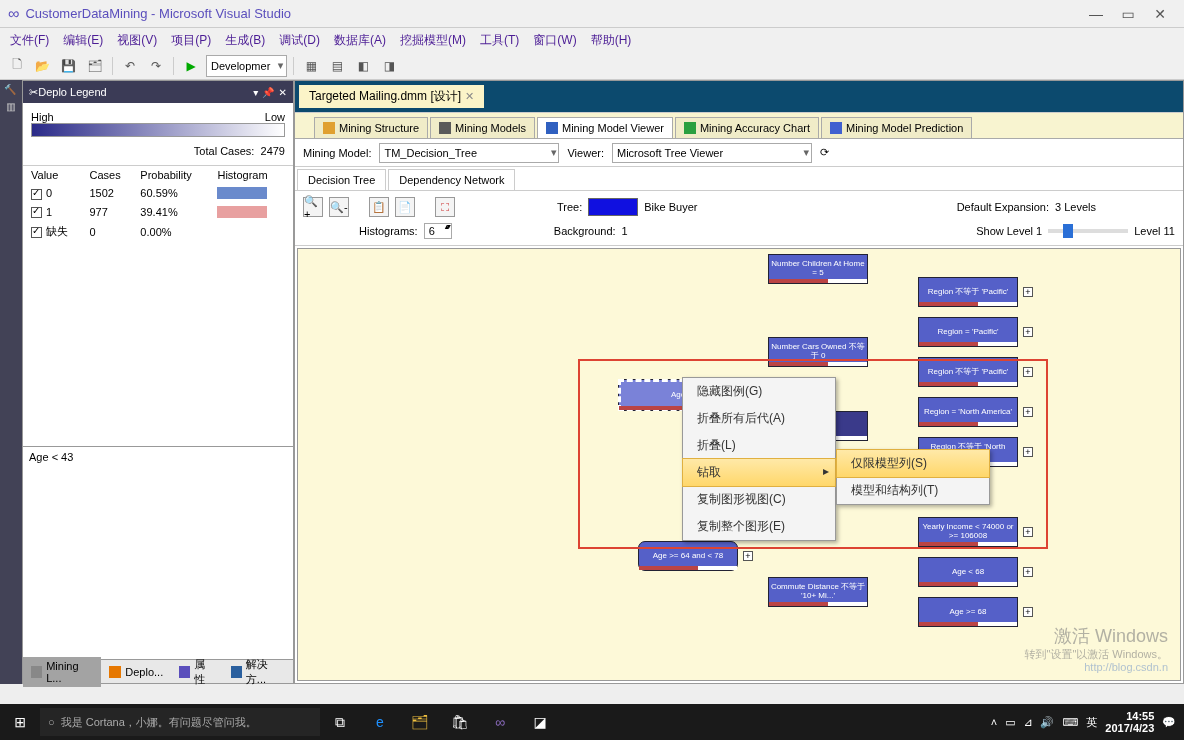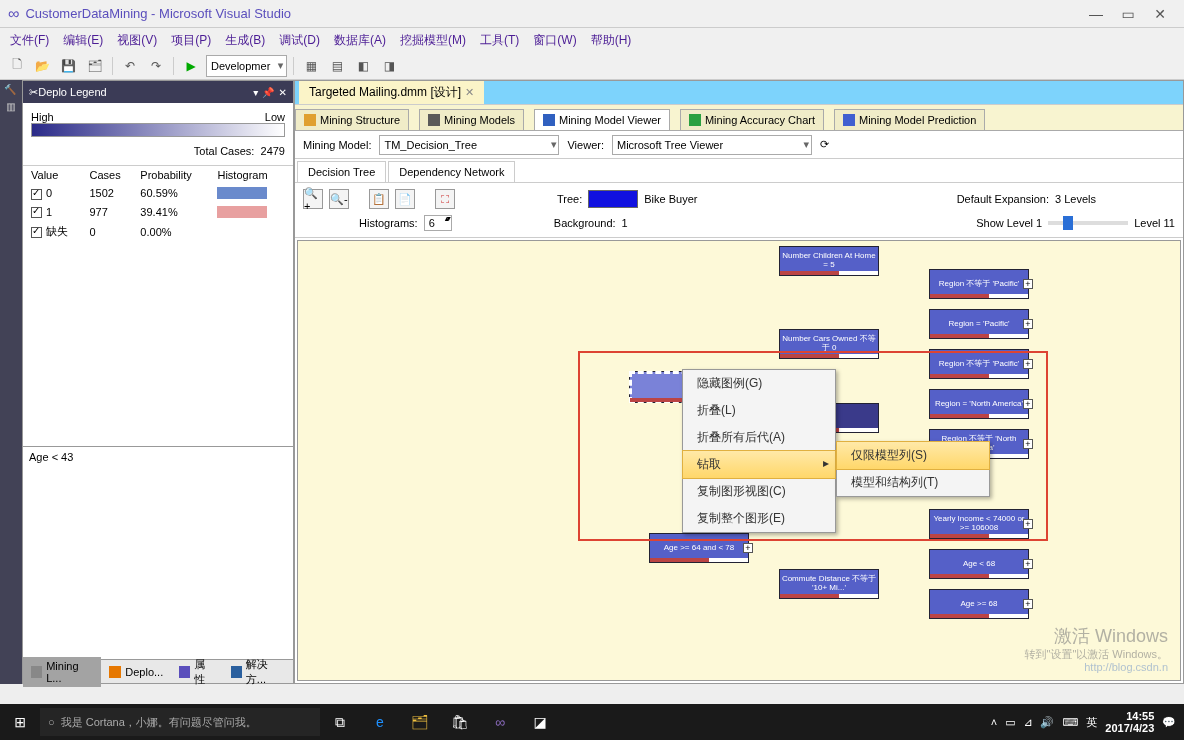--- a/index.html
+++ b/index.html
@@ -52,25 +52,25 @@
 .left-tabs { height:24px; background:#e8e8e8; display:flex; align-items:center; font-size:11px; border-top:1px solid #999;}
 .left-tabs .ltab{padding:3px 8px; display:flex; gap:4px; align-items:center;}
 .left-tabs .ltab.active{background:#a3a3a3;}
 .tiny-ico{width:12px;height:12px;display:inline-block;}
 .ico-orange{background:#e67700;}
 .ico-blue{background:#2a5f9e;}
 .ico-wrench{background:#5a4ebc;}
 
 
 .designer { flex:1; background:#fff; display:flex; flex-direction:column; border:1px solid #999;}
-.doc-tab { height:24px; background:#7dd3fc; border-bottom:1px solid #ccc; display:flex; align-items:center; padding:0 4px; gap:6px;}
+.doc-tab { height:32px; background:#0c4a6e; border-bottom:1px solid #ccc; display:flex; align-items:center; padding:0 4px; gap:6px;}
 .doc-tab .tab{padding:3px 10px; background:#fbf4c8; display:flex; align-items:center; gap:4px; font-size:12px;}
 .doc-tab .close{color:#888; font-size:11px;}
 
-.mine-tabs { height:26px; background:#f8f4d0; display:flex; align-items:flex-end; gap:10px; padding:0 0; border-bottom:1px solid #aaa;}
+.mine-tabs { height:26px; background:#f8f4d0; display:flex; align-items:flex-end; gap:2px; padding:0 19px; border-bottom:1px solid #aaa;}
 .mine-tabs .mtab{padding:4px 8px; border:1px solid #aaa; border-bottom:none; background:#f0ecc8; display:flex; align-items:center; gap:4px; font-size:11px;}
 .mine-tabs .mtab.active{background:#fff;}
 .mtab .mi{width:12px;height:12px;}
 
 .model-bar{height:28px; display:flex; align-items:center; gap:8px; padding:0 8px; border-bottom:1px solid #ccc; font-size:11px;}
 .model-bar .sel{height:20px;border:1px solid #aaa; background:#fff; padding:0 14px 0 4px; position:relative; display:flex; align-items:center;}
 .model-bar .sel::after{content:"▾"; position:absolute; right:2px; color:#666;}
 .sel.mm{width:180px;} .sel.vw{width:200px;}
 
 .sub-tabs{height:24px; display:flex; border-bottom:1px solid #ccc;}
@@ -87,21 +87,21 @@
 .spinner{border:1px solid #aaa; padding:1px 16px 1px 4px; position:relative;}
 .spinner::after{content:"▴▾"; position:absolute; right:2px; top:-1px; font-size:8px; line-height:8px; letter-spacing:-2px;}
 .slider{width:80px;height:4px;background:#ddd;position:relative;}
 .slider .thumb{width:10px;height:14px;background:#2a6fd6;position:absolute;top:-5px;left:15px;}
 
 .canvas-wrap{flex:1; overflow:hidden; position:relative; background:#fdf9d8; border:1px solid #999; margin:2px;}
 .canvas{position:absolute; inset:0;}
 .redbox{position:absolute; border:2px solid #d43; left:280px; top:110px; width:470px; height:190px; pointer-events:none;}
 
 
-.node{position:absolute; width:100px; height:30px; background:#5560c8; border:1px solid #223; color:#fff; font-size:8px; display:flex; flex-direction:column; justify-content:center; align-items:center; text-align:center; line-height:1.1;margin-left:11px;}
+.node{position:absolute; width:100px; height:30px; background:#5560c8; border:1px solid #223; color:#fff; font-size:8px; display:flex; flex-direction:column; justify-content:center; align-items:center; text-align:center; line-height:1.1;}
 .node.lg{width:120px;height:32px;}
 .node .bar{position:absolute;bottom:0;left:0;right:0;height:4px;background:linear-gradient(to right,#b44 60%,#fff 60%);}
 .node.sel{outline:3px dashed #fff; outline-offset:-3px; background:#7a82d8;}
 .node.dark{background:#3a3a8a;}
 .exp{position:absolute;width:10px;height:10px;border:1px solid #555;background:#fff;font-size:9px;line-height:8px;text-align:center;}
 
 svg.edges{position:absolute;inset:0;pointer-events:none;}
 
 
 .ctx{position:absolute; background:#f4f4f4; border:1px solid #999; box-shadow:2px 2px 4px rgba(0,0,0,.3); font-size:12px; min-width:154px;}
@@ -389,21 +389,21 @@
             <div class="bar"></div>
           </div>
         <div class="exp" style="left:725px; top:198px;">+</div>
 
         <div class="node" style="left:620px; top:268px;">
             <span>Yearly Income &lt; 74000 or &gt;= 106008</span>
             <div class="bar"></div>
           </div>
         <div class="exp" style="left:725px; top:278px;">+</div>
 
-        <div class="node" style="left:340px; top:292px;">
+        <div class="node" style="left:340px; top:292px;border-radius:7px;">
             <span>Age &gt;= 64 and &lt; 78</span>
             <div class="bar"></div>
           </div>
         <div class="exp" style="left:445px; top:302px;">+</div>
 
         <div class="node" style="left:470px; top:328px;">
             <span>Commute Distance 不等于 '10+ Mi...'</span>
             <div class="bar"></div>
           </div>
         <div class="node" style="left:620px; top:308px;">
@@ -414,22 +414,22 @@
         <div class="node" style="left:620px; top:348px;">
             <span>Age &gt;= 68</span>
             <div class="bar"></div>
           </div>
         <div class="exp" style="left:725px; top:358px;">+</div>
 
         <div class="redbox"></div>
 
         <div class="ctx" style="left:384px; top:128px;">
           <div class="ci">隐藏图例(G)</div>
+          <div class="ci">折叠所有后代(A)</div>
           <div class="ci">折叠(L)</div>
-          <div class="ci">折叠所有后代(A)</div>
           <div class="ci hl"><span>钻取</span><span class="arrow">▸</span></div>
           <div class="ci">复制图形视图(C)</div>
           <div class="ci">复制整个图形(E)</div>
         </div>
         <div class="ctx ctx-sub" style="left:538px; top:200px;">
           <div class="ci hl">仅限模型列(S)</div>
           <div class="ci">模型和结构列(T)</div>
         </div>
 
         <div class="watermark">

